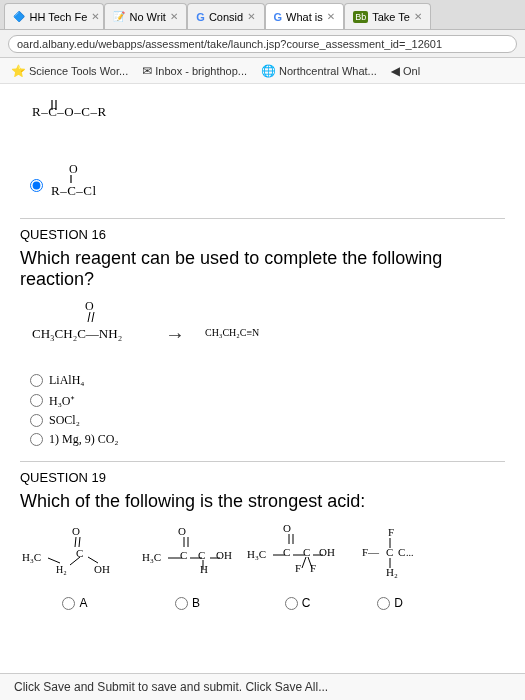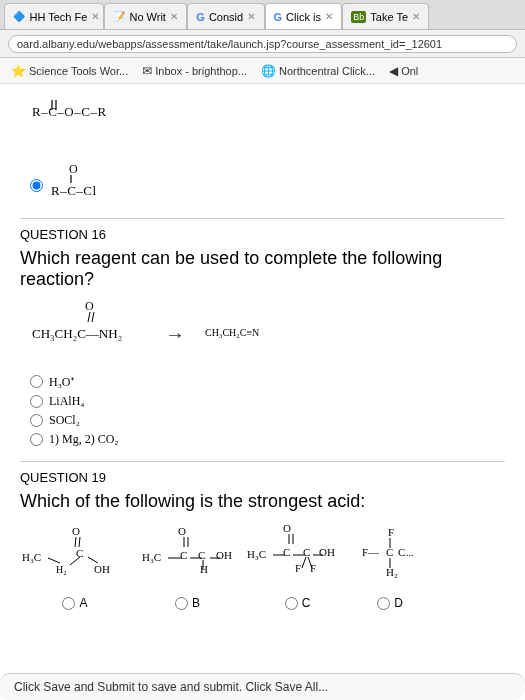--- a/index.html
+++ b/index.html
@@ -215,21 +215,20 @@
     .footer-bar {
       position: absolute;
       bottom: 0;
       left: 0;
       right: 0;
       background: #f8f8f8;
       border-top: 1px solid #ccc;
       padding: 6px 14px;
       font-size: 12px;
       color: #333;
-      border-radius: 10px;
     }
   </style>
 </head>
 <body>
 
 <div class="browser-tabs">
   <div class="tab">
     <span class="tab-icon">🔷</span>
     <span>HH Tech Fe</span>
     <span class="tab-close">✕</span>
@@ -239,21 +238,21 @@
     <span>No Writ</span>
     <span class="tab-close">✕</span>
   </div>
   <div class="tab">
     <span class="tab-icon" style="color:#4285f4;font-weight:bold;font-size:11px;">G</span>
     <span>Consid</span>
     <span class="tab-close">✕</span>
   </div>
   <div class="tab active">
     <span class="tab-icon" style="color:#4285f4;font-weight:bold;font-size:11px;">G</span>
-    <span>Click is</span>
+    <span>What is</span>
     <span class="tab-close">✕</span>
   </div>
   <div class="tab">
     <span class="tab-icon" style="background:#4d7c0f;color:#fff;font-size:9px;padding:1px 2px;border-radius:2px;">Bb</span>
     <span>Take Te</span>
     <span class="tab-close">✕</span>
   </div>
 </div>
 
 <div class="browser-addressbar">
@@ -264,21 +263,21 @@
   <div class="bookmark-item">
     <span class="bookmark-icon">⭐</span>
     <span>Science Tools Wor...</span>
   </div>
   <div class="bookmark-item">
     <span class="bookmark-icon">✉</span>
     <span>Inbox - brighthop...</span>
   </div>
   <div class="bookmark-item">
     <span class="bookmark-icon">🌐</span>
-    <span>Northcentral Click...</span>
+    <span>Northcentral What...</span>
   </div>
   <div class="bookmark-item">
     <span class="bookmark-icon">◀</span>
     <span>Onl</span>
   </div>
 </div>
 
 <div class="content">
 
   <div class="chem-structures">
@@ -326,33 +325,33 @@
       <div class="reaction-arrow">→</div>
       <div class="product">
         
         <span>CH₃CH₂C≡N</span>
       </div>
     </div>
 
     <div class="options">
       <label class="option">
         <input type="radio" name="q16" style="">
-        <span>H₃O⁺</span>
+        <span>LiAlH₄</span>
       </label>
       <label class="option">
         <input type="radio" name="q16" style="">
-        <span>LiAlH₄</span>
+        <span>H₃O⁺</span>
       </label>
       <label class="option">
         <input type="radio" name="q16" style="">
         <span>SOCl₂</span>
       </label>
       <label class="option">
         <input type="radio" name="q16" style="">
-        <span>1) Mg, 2) CO₂</span>
+        <span>1) Mg, 9) CO₂</span>
       </label>
     </div>
   </div>
 
   <div class="question-section">
     <div class="question-title">QUESTION 19</div>
     <div class="question-text">Which of the following is the strongest acid:</div>
 
     <div class="acids-row">
 

